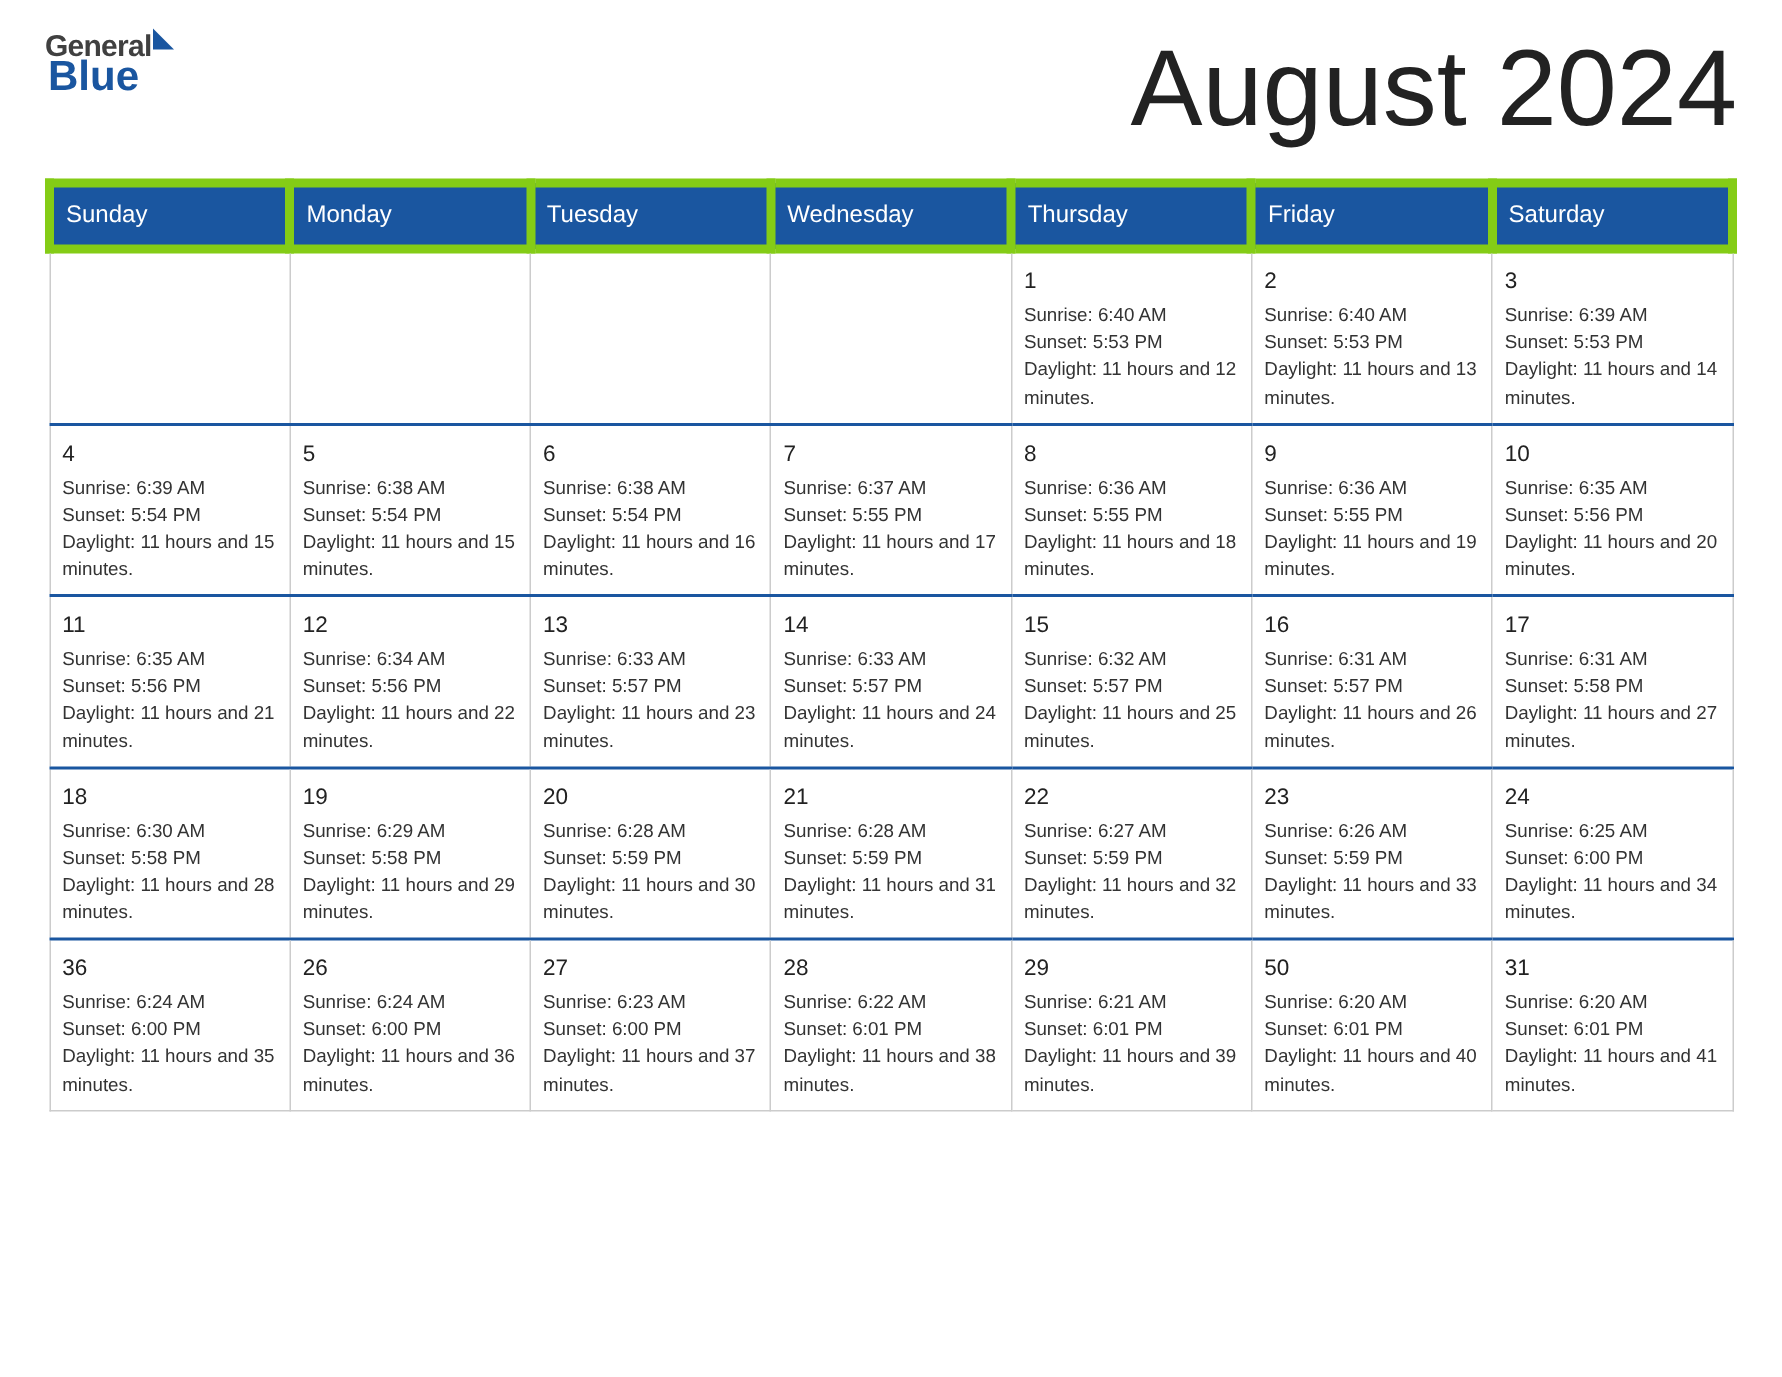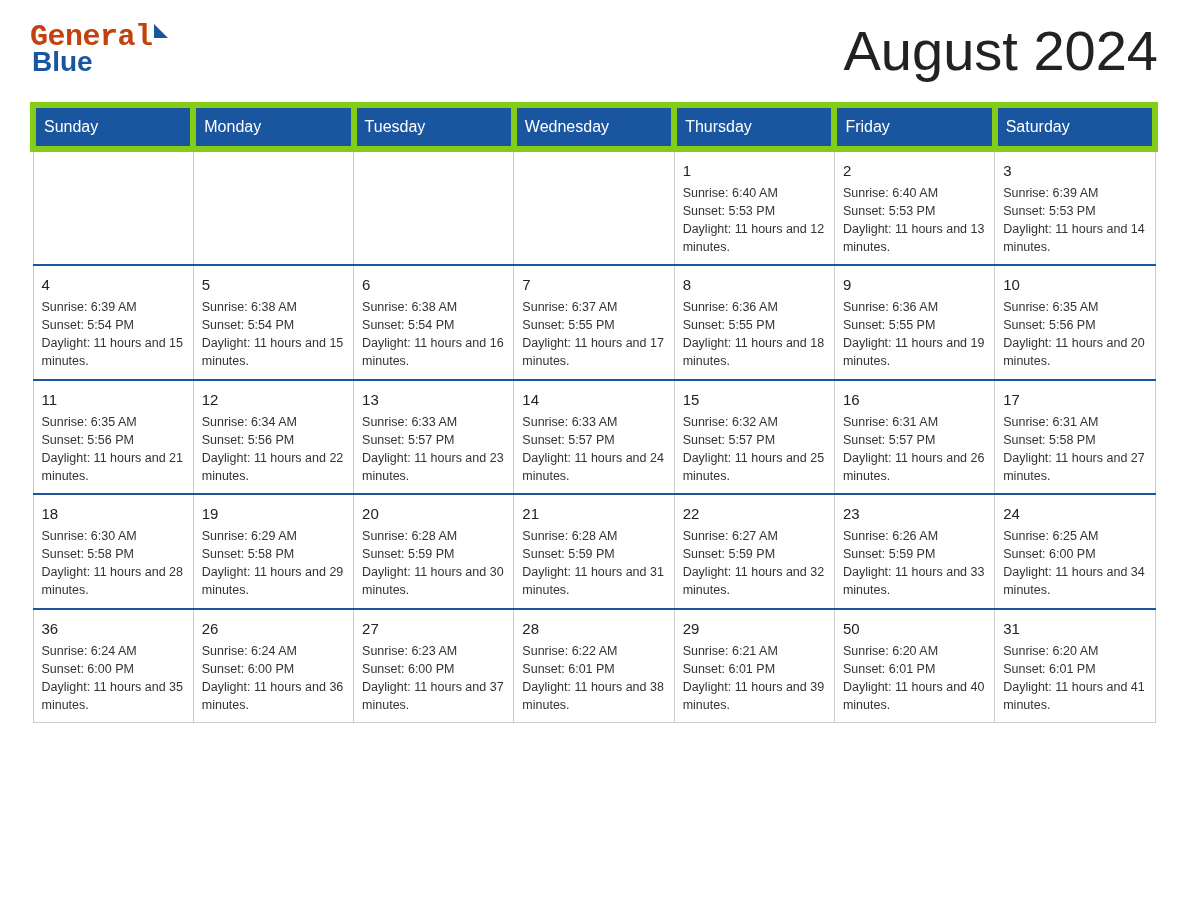--- a/index.html
+++ b/index.html
@@ -18,21 +18,21 @@
     }
     .logo {
       display: flex;
       flex-direction: column;
       align-items: flex-start;
     }
     .title-block {
       text-align: right;
     }
     .month-title {
-      font-size: 56px;
+      font-size: 72px;
       font-weight: normal;
       color: #222;
       line-height: 1.1;
     }
     .location {
       font-size: 22px;
       color: #444;
       margin-top: 4px;
     }
     .calendar {
@@ -79,25 +79,24 @@
     }
     .empty-cell {
       background: #f9f9f9;
     }
     
     .logo-wrapper {
       display: flex;
       align-items: center;
     }
     .logo-general {
-      font-size: 30px;
+      font-size: 20px;
       font-weight: bold;
-      color: #c2410c;
+      color: #404040;
       letter-spacing: -0.5px;
-      font-family: Liberation Mono, monospace;
     }
     .logo-arrow {
       display: inline-block;
       width: 0;
       height: 0;
       border-style: solid;
       border-width: 14px 0 0 14px;
       border-color: transparent transparent transparent #1a56a0;
       margin-left: 1px;
       position: relative;

